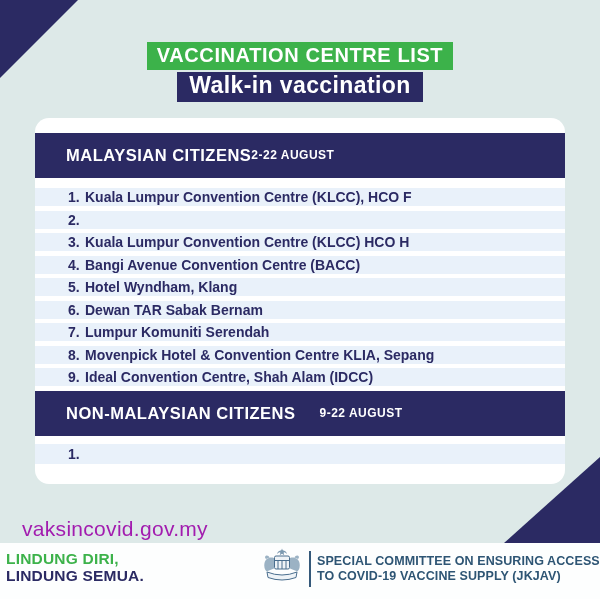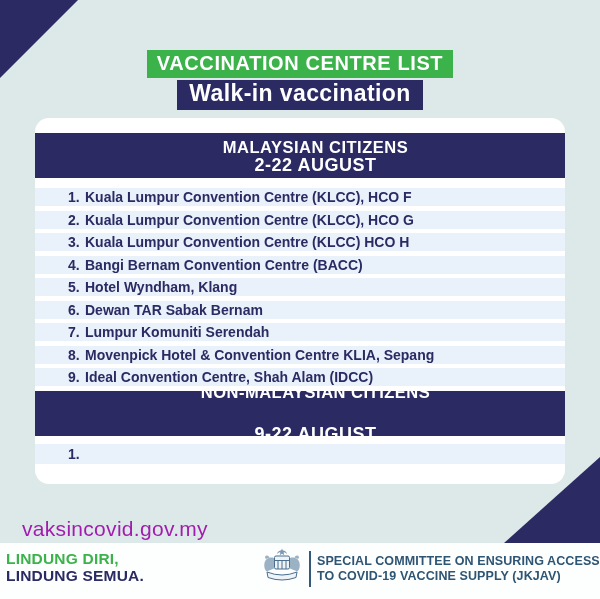--- a/index.html
+++ b/index.html
@@ -12,46 +12,46 @@
   
   .tri-tl {
     position:absolute; top:0; left:0; width:0; height:0;
     border-top:78px solid #2b2a63; border-right:78px solid transparent;
   }
   .tri-br {
     position:absolute; right:0; bottom:56px; width:0; height:0;
     border-bottom:86px solid #2b2a63; border-left:96px solid transparent;
   }
   
-  .titles { position:absolute; top:50px; left:0; width:100%; text-align:center; }
+  .titles { position:absolute; top:42px; left:0; width:100%; text-align:center; }
   .badge1 {
     display:inline-block; background:#3cb24a; color:#fff;
     font-size:20px; font-weight:bold; letter-spacing:0.6px;
     padding:2px 10px 3px 10px;
   }
   .badge2-wrap { margin-top:2px;border-radius:7px; }
   .badge2 {
     display:inline-block; background:#2b2a63; color:#fff;
     font-size:23px; font-weight:bold; letter-spacing:0.4px;
     padding:0px 12px 3px 12px;
   }
   
   .card {
     position:absolute; left:35px; top:118px; width:530px; height:366px;
     background:#ffffff; border-radius:14px;
   }
   .banner {
     margin-top:15px; width:100%; height:45px; background:#2b2a63; color:#fff;
-    display:flex; flex-direction:column; justify-content:center; align-items:center;
+    display:flex; flex-direction:row; align-items:center;
     text-align:center;
     padding-left:31px;
   }
   .banner.second { margin-top:3px;gap:24px; }
   .b-title { font-size:16.5px; font-weight:bold; letter-spacing:0.5px; line-height:19px; }
-  .b-dates { font-size:18px; font-weight:bold; letter-spacing:0.5px; line-height:17px; }
+  .b-dates { font-size:12px; font-weight:bold; letter-spacing:0.5px; line-height:17px; }
   .list { margin-top:10px; }
   .list.second { margin-top:8px; }
   .row {
     display:flex; align-items:center; height:18px; margin-bottom:4.5px;
     background:#e9f1fa; font-size:14px; font-weight:bold; color:#2b2a63;
   }
   .list.second .row { height:20px; }
   .row .num { width:50px; padding-left:33px; flex:none; }
   .row .txt { flex:1; white-space:nowrap;border-radius:8px; }
   
@@ -93,29 +93,28 @@
       <div class="b-title">MALAYSIAN CITIZENS</div>
       <div class="b-dates">2-22 AUGUST</div>
     </div>
     <div class="list">
         <div class="row">
           <span class="num">1.</span>
           <span class="txt">Kuala Lumpur Convention Centre (KLCC), HCO F</span>
         </div>
         <div class="row">
           <span class="num">2.</span>
-          <span class="txt">Kuala Lumpur Convention Centre (KLCC), HCO G</span>
         </div>
         <div class="row">
           <span class="num">3.</span>
           <span class="txt">Kuala Lumpur Convention Centre (KLCC) HCO H</span>
         </div>
         <div class="row">
           <span class="num">4.</span>
-          <span class="txt">Bangi Bernam Convention Centre (BACC)</span>
+          <span class="txt">Bangi Avenue Convention Centre (BACC)</span>
         </div>
         <div class="row">
           <span class="num">5.</span>
           <span class="txt">Hotel Wyndham, Klang</span>
         </div>
         <div class="row">
           <span class="num">6.</span>
           <span class="txt">Dewan TAR Sabak Bernam</span>
         </div>
         <div class="row">

